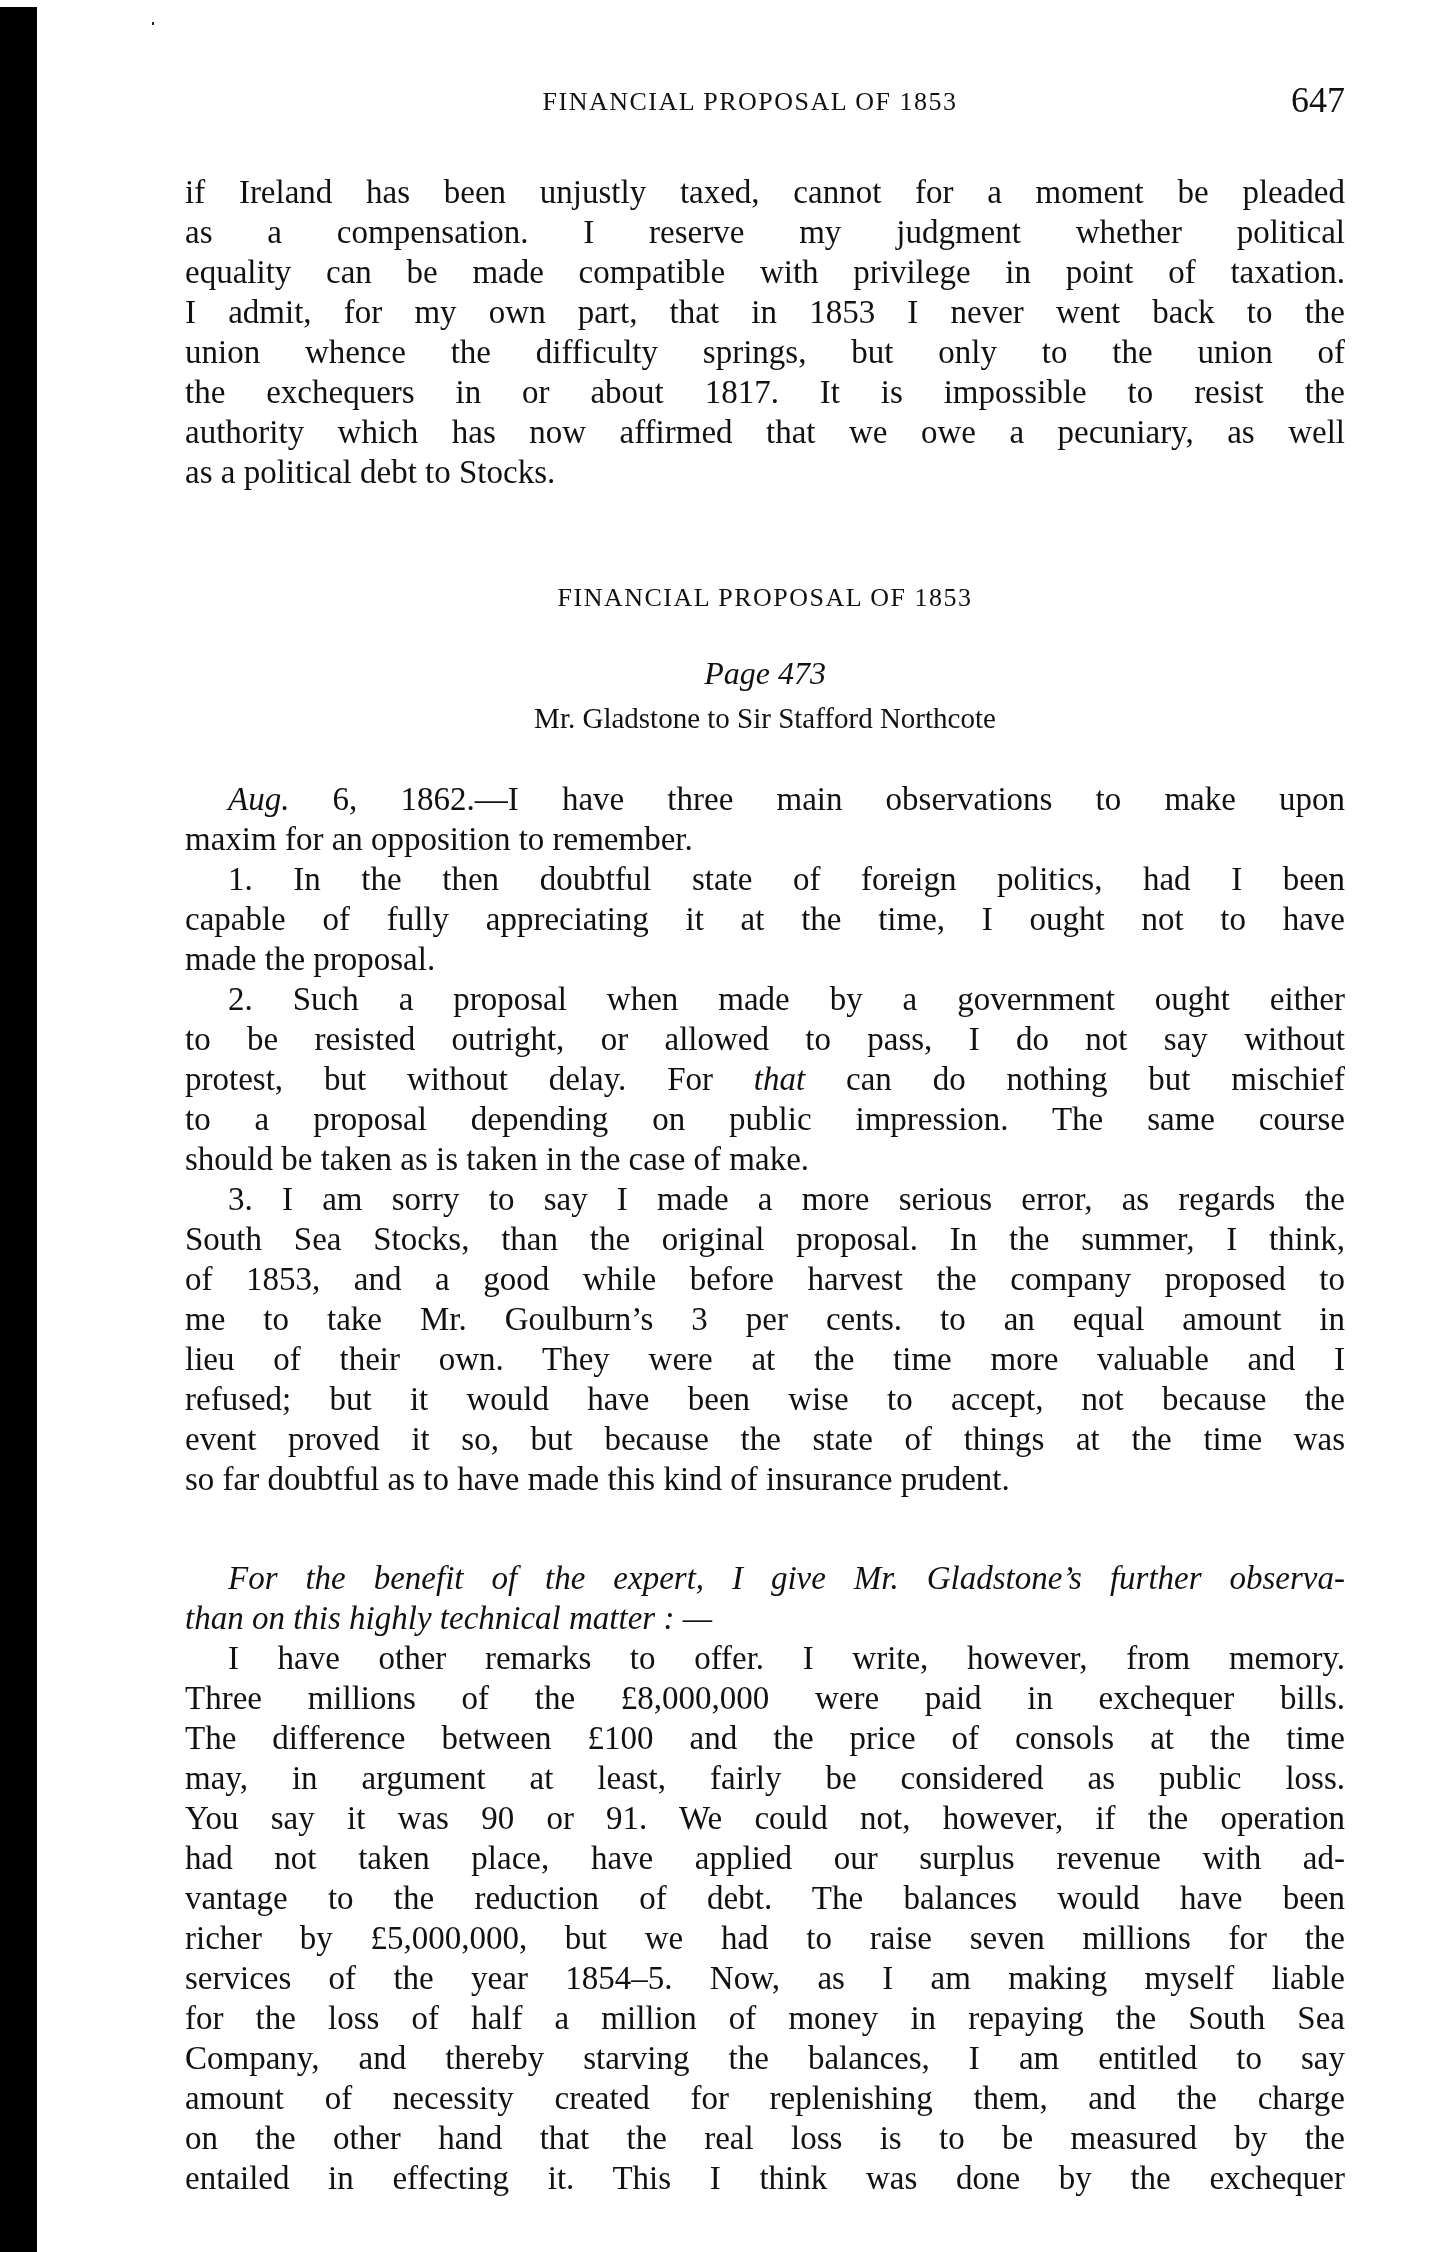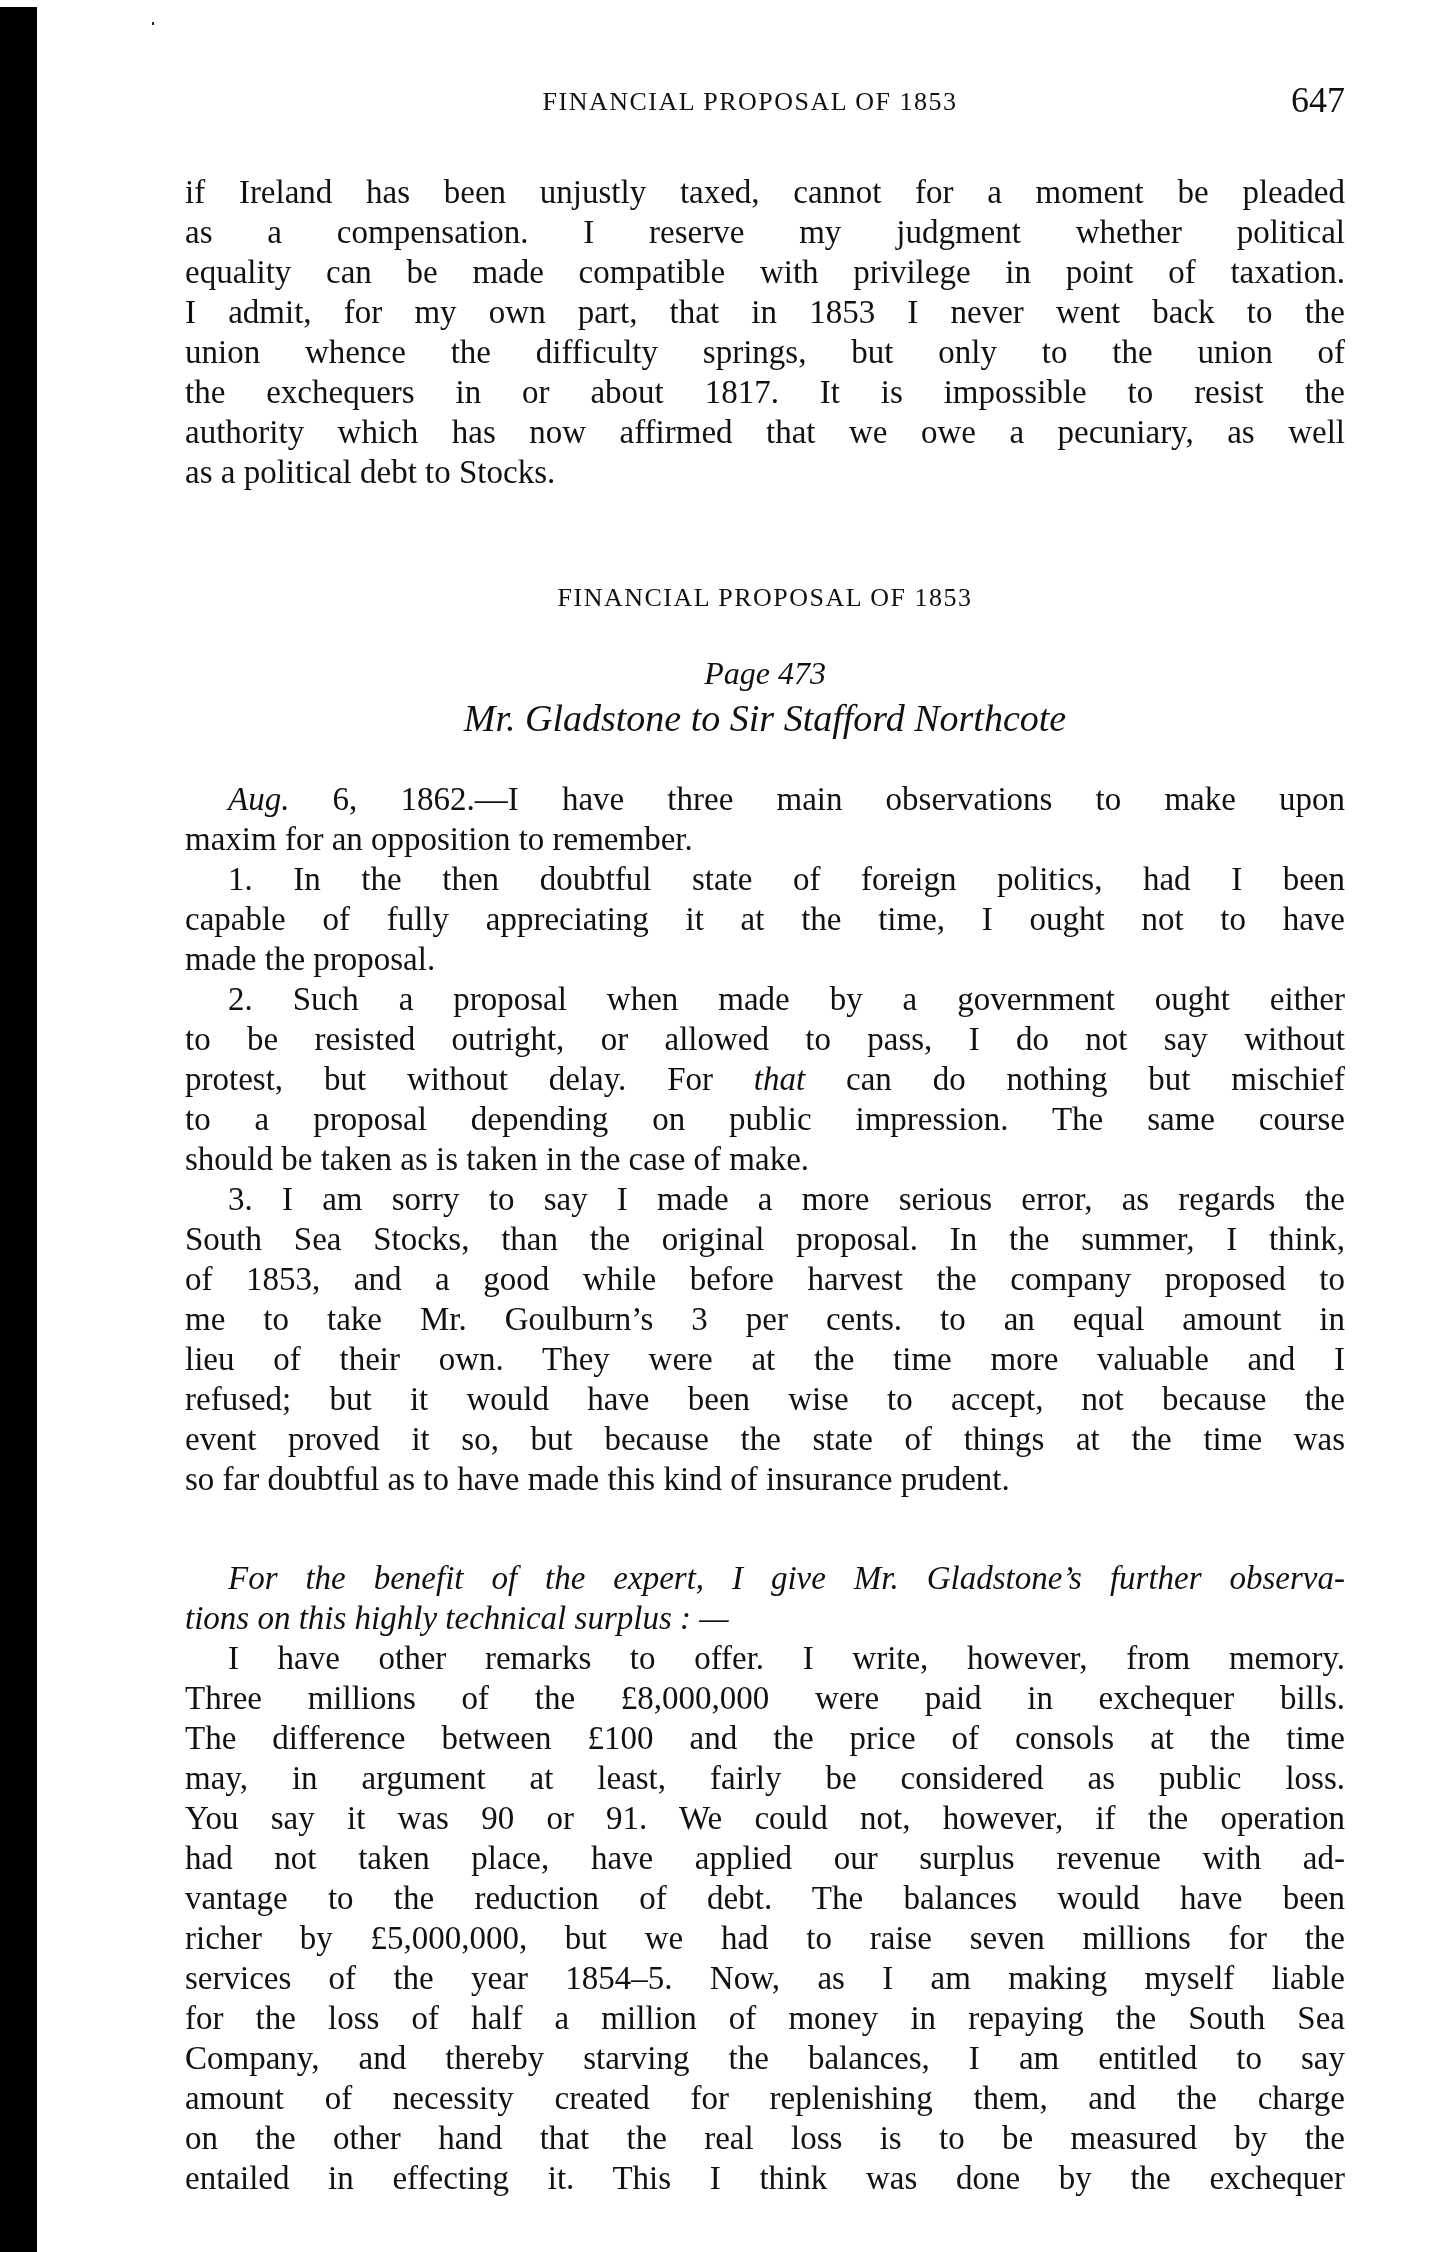--- a/index.html
+++ b/index.html
@@ -38,21 +38,21 @@
   .center-head {
     position: absolute; left: 185px; width: 1160px; text-align: center;
   }
   .section-title {
     top: 580px; font-size: 26px; letter-spacing: 1.5px; line-height: 36px;
   }
   .page-ref {
     top: 653px; font-size: 32px; font-style: italic; line-height: 40px;
   }
   .letter-title {
-    top: 695px; font-size: 38px; font-style: italic; line-height: 46px;
+    top: 695px; font-size: 29px; line-height: 46px;
   }
 </style>
 </head>
 <body>
 
 <div class="scan-edge"></div>
 <div class="speck" style="left:152px;top:22px;"></div>
 
 <header class="running-head">
   <span class="running-title">FINANCIAL PROPOSAL OF 1853</span>
@@ -93,21 +93,21 @@
   <span class="line">of 1853, and a good while before harvest the company proposed to</span>
   <span class="line">me to take Mr. Goulburn’s 3 per cents. to an equal amount in</span>
   <span class="line">lieu of their own.  They were at the time more valuable and I</span>
   <span class="line">refused; but it would have been wise to accept, not because the</span>
   <span class="line">event proved it so, but because the state of things at the time was</span>
   <span class="line last">so far doubtful as to have made this kind of insurance prudent.</span>
 </section>
 
 <section class="block it" style="top:1558px;">
   <span class="line indent">For the benefit of the expert, I give Mr. Gladstone’s further observa-</span>
-  <span class="line last">tions on this highly technical surplus : —</span>
+  <span class="line last">than on this highly technical matter : —</span>
 </section>
 
 <section class="block" style="top:1638px;">
   <span class="line indent">I have other remarks to offer.  I write, however, from memory.</span>
   <span class="line">Three millions of the £8,000,000 were paid in exchequer bills.</span>
   <span class="line">The difference between £100 and the price of consols at the time</span>
   <span class="line">may, in argument at least, fairly be considered as public loss.</span>
   <span class="line">You say it was 90 or 91.  We could not, however, if the operation</span>
   <span class="line">had not taken place, have applied our surplus revenue with ad-</span>
   <span class="line">vantage to the reduction of debt.  The balances would have been</span>

